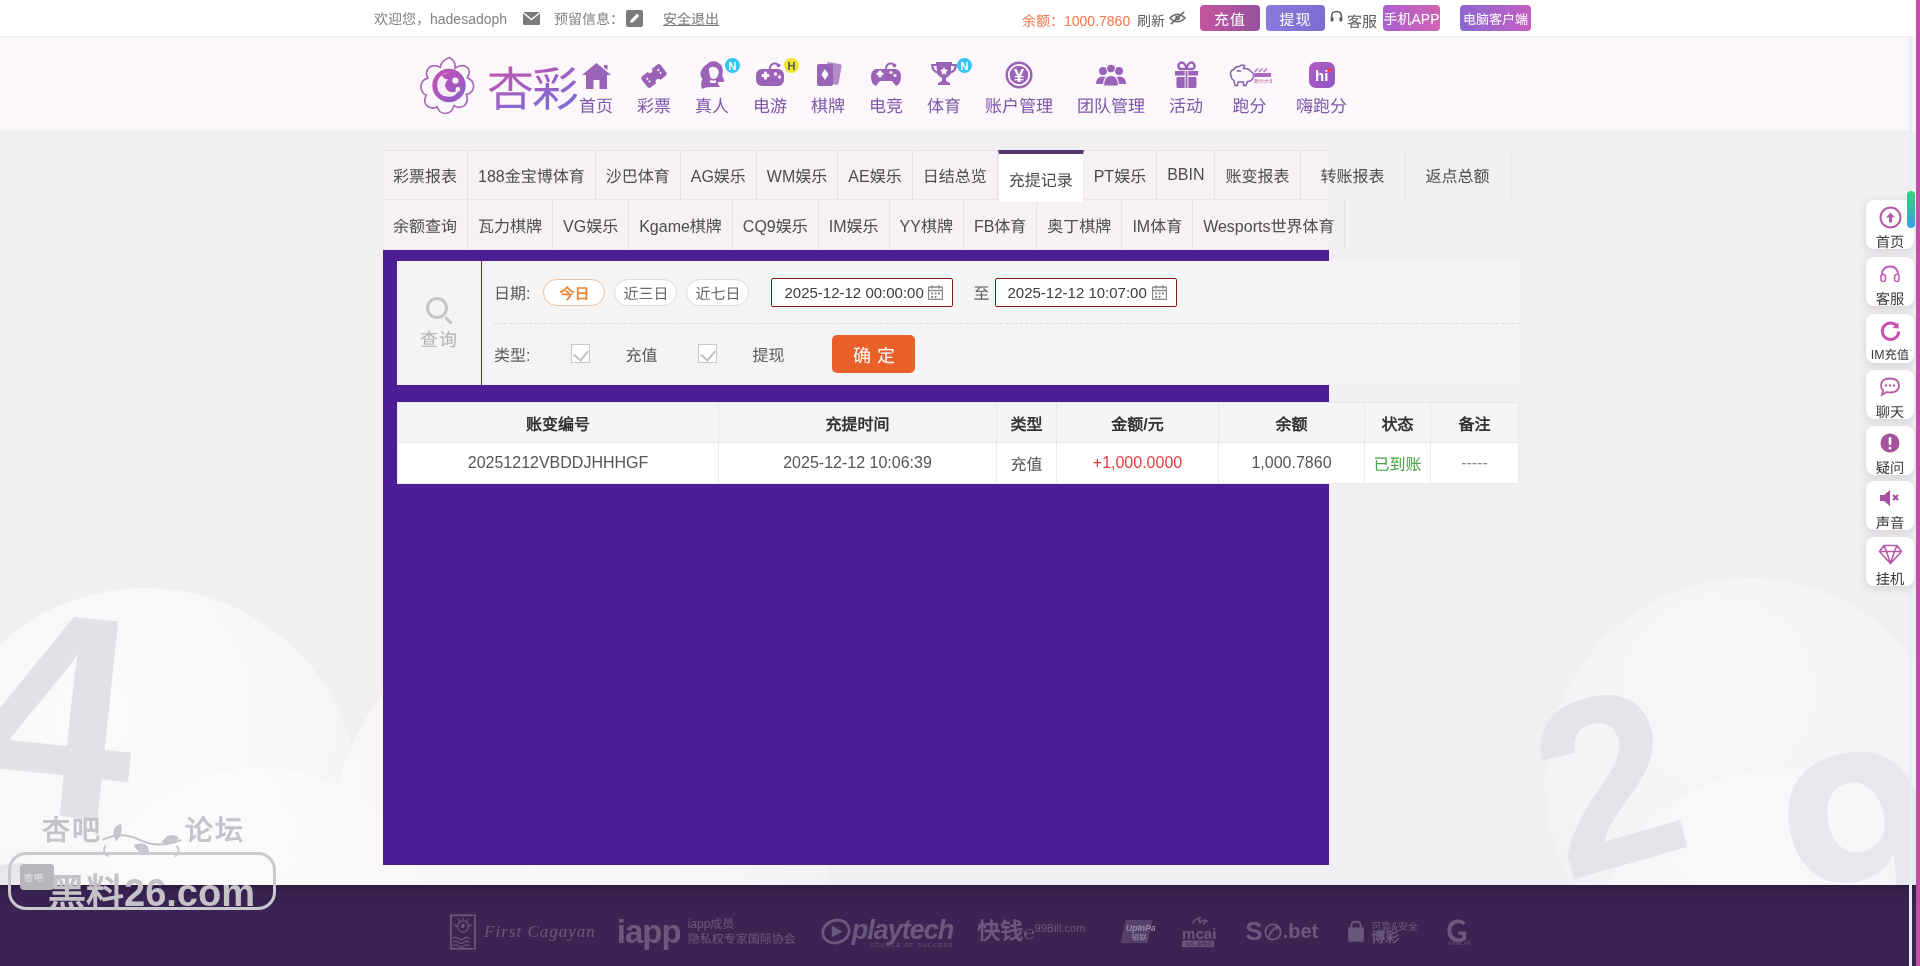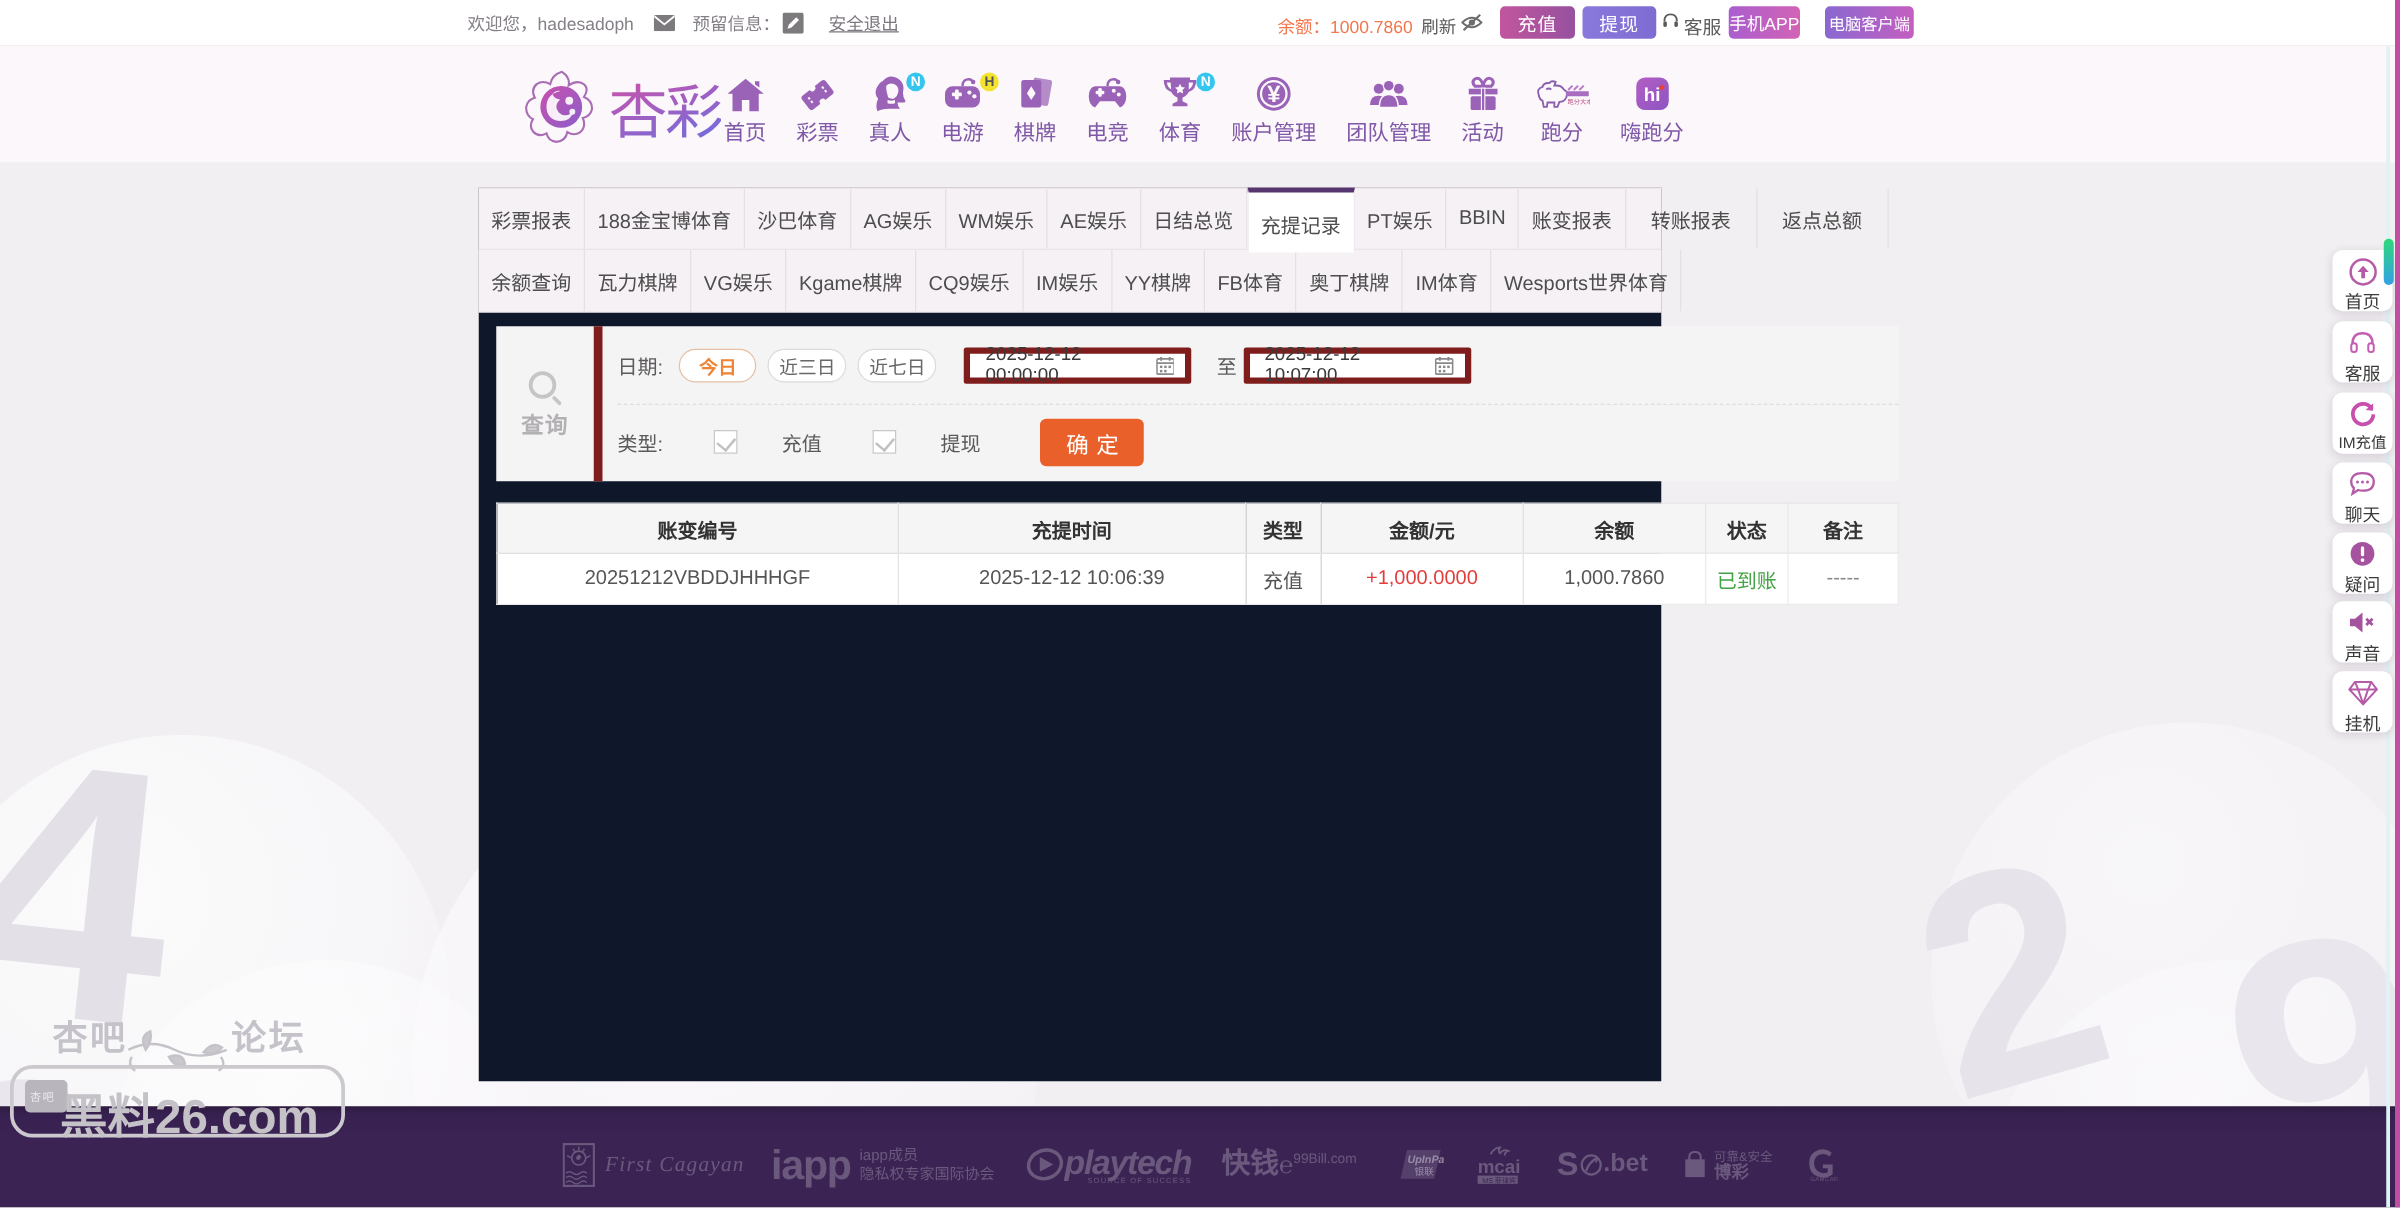--- a/index.html
+++ b/index.html
@@ -31,42 +31,42 @@
 .badge { position:absolute; top:-1px; right:-13px; width:15px; height:15px; border-radius:50%; font-size:11px; font-weight:bold; display:flex; align-items:center; justify-content:center; }
 .badge.n { background:#35c6f0; color:#fff; }
 .badge.h { background:#f4e32c; color:#555; }
 
 
 .mainbg { position:absolute; left:0; top:130px; width:1920px; height:755px; background:#f1eff1; overflow:hidden; }
 .ball { position:absolute; border-radius:50%; }
 .bignum { position:absolute; font-weight:bold; color:#e2dee6; }
 
 
-.panel { position:absolute; left:383px; top:150px; width:946px; height:715px; background:#0f172a; }
+.panel { position:absolute; left:383px; top:150px; width:946px; height:715px; background:#4c1d95; }
 .tabs { border-top:1px solid #eae3ea; border-bottom:1px solid #ece6ec; font-size:16px; color:#4d4d4d; background:#f6f1f5; }
 .trow { display:flex; height:49px; }
 .trow.r1 { border-bottom:1px solid #eae3ea; }
 .tab { display:flex; align-items:center; justify-content:center; padding:0 10px; border-right:1px solid #e6dfe6; white-space:nowrap; height:100%; }
 .tab.active { background:#fff; border-top:4px solid #57356f; margin-top:-1px; height:52px; position:relative; z-index:2; border-right:1px solid #efeaef; border-left:1px solid #efeaef; padding-top:1px; }
 .trow.r2 { background:#f6f1f5; }
 
 
 .qform { position:absolute; left:14px; top:111px; width:1122px; height:124px; background:#f5f4f5; }
-.qleft { position:absolute; left:0; top:0; width:85px; height:100%; border-right:7px solid #7f1d1d; text-align:center;font-weight:bold; }
+.qleft { position:absolute; left:0; top:0; width:85px; height:100%; border-right:1px solid #7f1d1d; text-align:center; }
 .mag { position:relative; width:26px; height:26px; margin:36px auto 2px; }
 .mag .lens { width:22px; height:22px; border:3px solid #c6c4c6; border-radius:50%; }
 .mag .hdl { position:absolute; width:3px; height:9px; background:#c6c4c6; transform:rotate(-45deg); left:21px; top:19px; border-radius:2px; }
 .qtxt { color:#b3b0b3; font-size:18px; letter-spacing:1px; }
 .qrows { position:absolute; left:85px; top:0; right:0; height:100%; padding-left:12px; }
 .qrow1 { height:63px; display:flex; align-items:center; border-bottom:1px dashed #dedcde; }
 .qrow2 { height:59px; display:flex; align-items:center;gap:28px; }
 .flabel { font-size:16px; color:#5c5a5c; margin-right:13px; }
 .pill { height:27px; padding:0 8px; min-width:62px; justify-content:center; border:1px solid #dcdadc; background:#fff; border-radius:14px; font-size:15px; color:#6a686a; display:flex; align-items:center; margin-right:9px; }
 .pill.on { color:#ef8435; border-color:#e5c0a4; font-weight:bold; }
-.dinput { height:29px; width:182px; border:5px solid #7f1d1d; background:#fff; border-radius:2px; display:flex; align-items:center; padding:0 9px 0 12px; font-size:15px; color:#3a3a3a; justify-content:space-between; }
+.dinput { height:29px; width:182px; border:1px solid #7f1d1d; background:#fff; border-radius:2px; display:flex; align-items:center; padding:0 9px 0 12px; font-size:15px; color:#3a3a3a; justify-content:space-between; }
 .zhi { margin-left:20px; margin-right:5px; font-size:16px; color:#5c5a5c; }
 .ckb { width:19px; height:19px; border:1px solid #c9c7c9; background:#fff; position:relative; margin-right:7px; }
 .ckb:after { content:""; position:absolute; left:4px; top:2px; width:8px; height:11px; border-right:2px solid #c2c0c2; border-bottom:2px solid #c2c0c2; transform:rotate(40deg); }
 .cklbl { font-size:16px; color:#5c5a5c; margin-right:13px; }
 .okbtn { width:83px; height:38px; background:#e9602b; border-radius:5px; color:#fff; font-size:18px; letter-spacing:6px; display:flex; align-items:center; justify-content:center; padding-left:6px; margin-left:7px; }
 
 
 .rtable { position:absolute; left:14px; top:252px; width:1122px; border-collapse:collapse; table-layout:fixed; font-size:16px;border-radius:22px; }
 .rtable th { background:#f5f5f5; color:#333; font-weight:bold; height:40px; border:1px solid #e8e8e8; }
 .rtable td { background:#fff; color:#555; height:41px; text-align:center; border:1px solid #ebebeb; }

